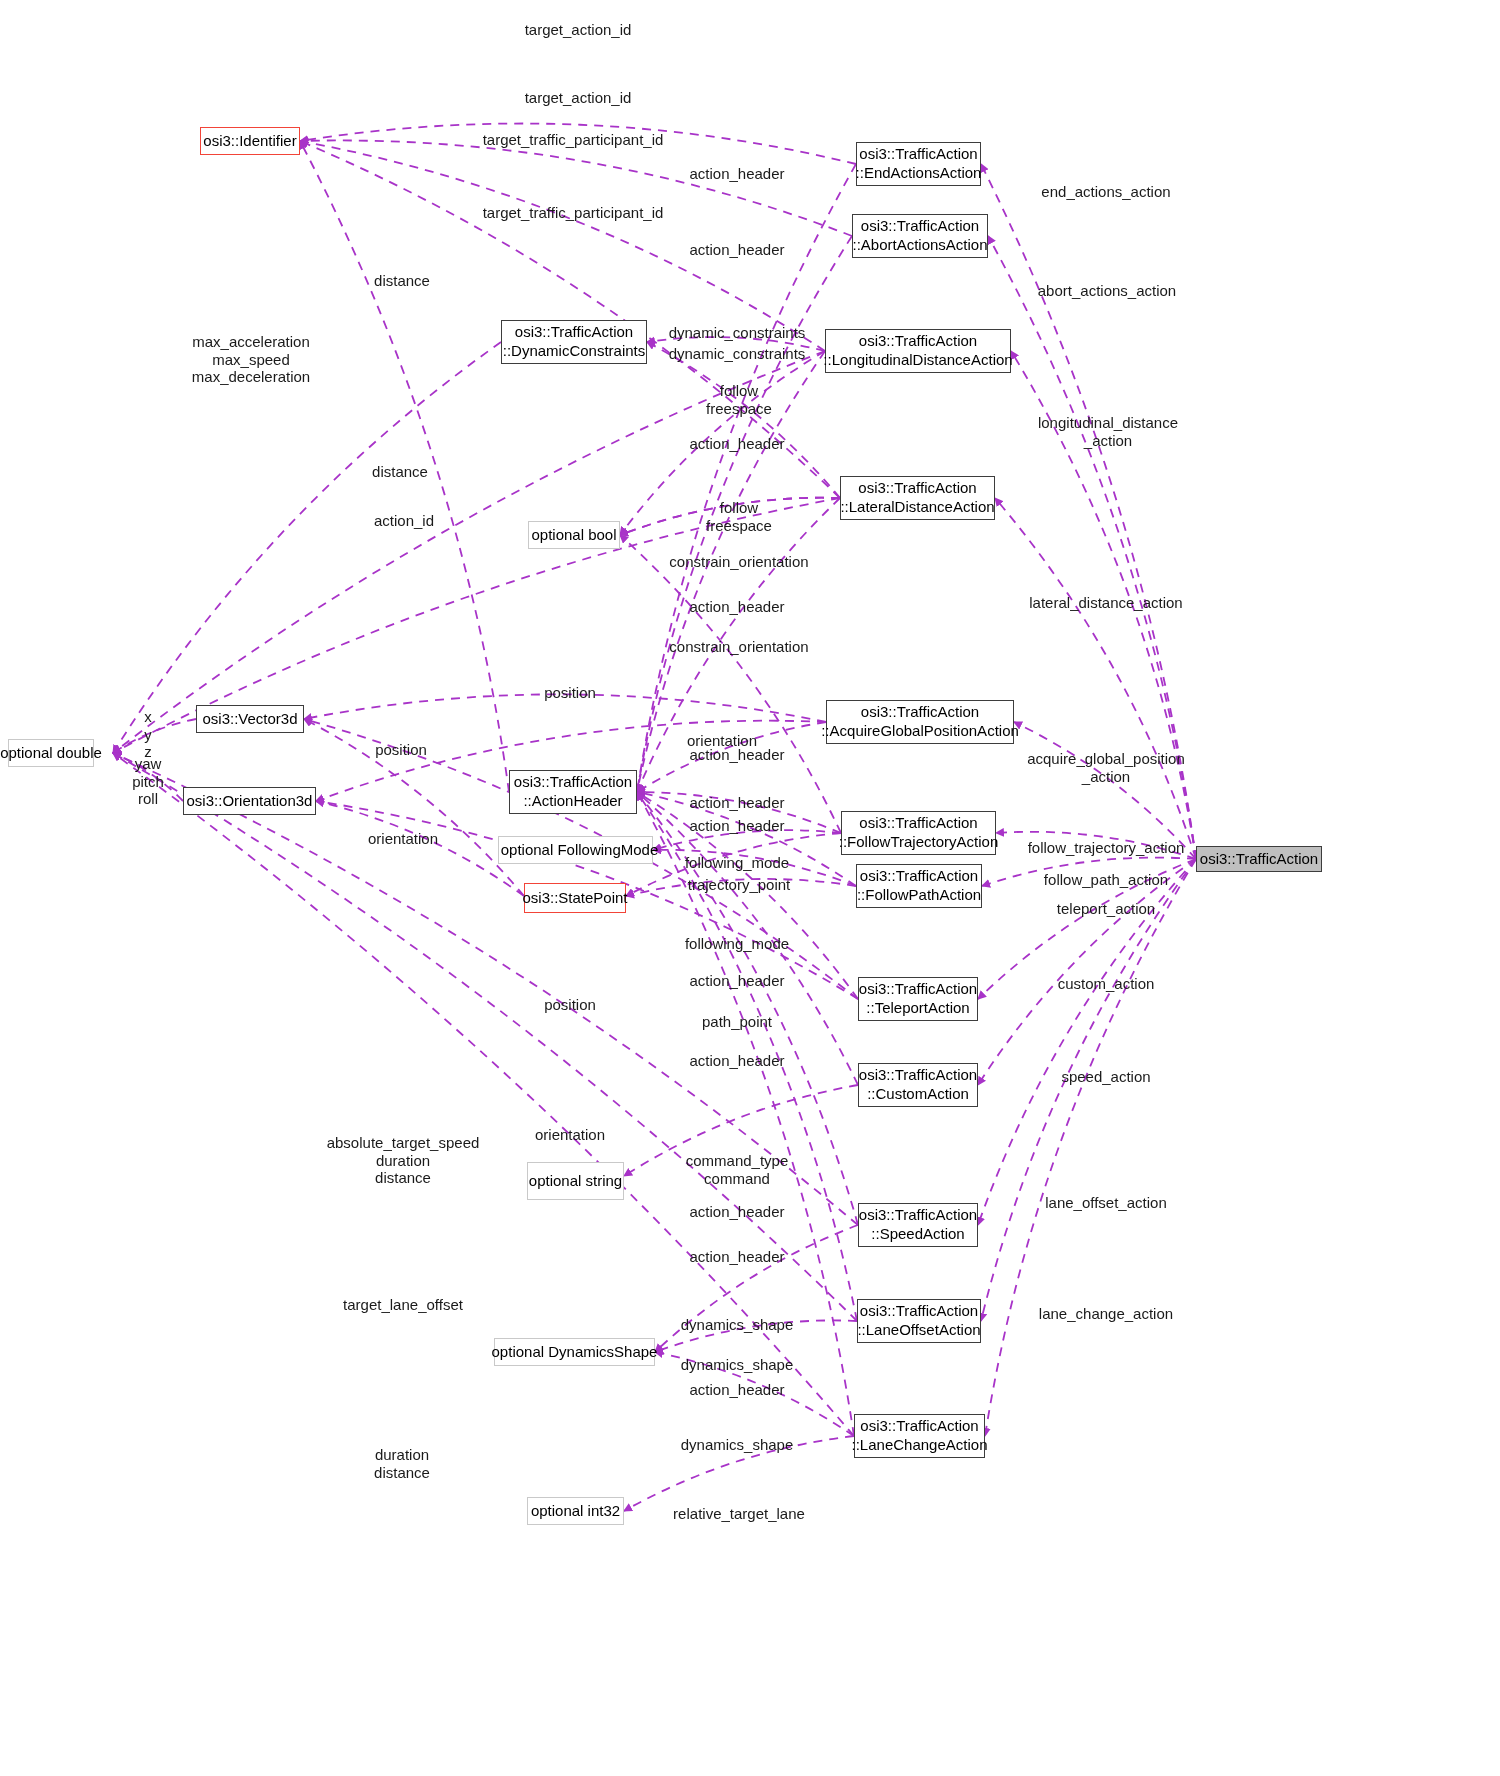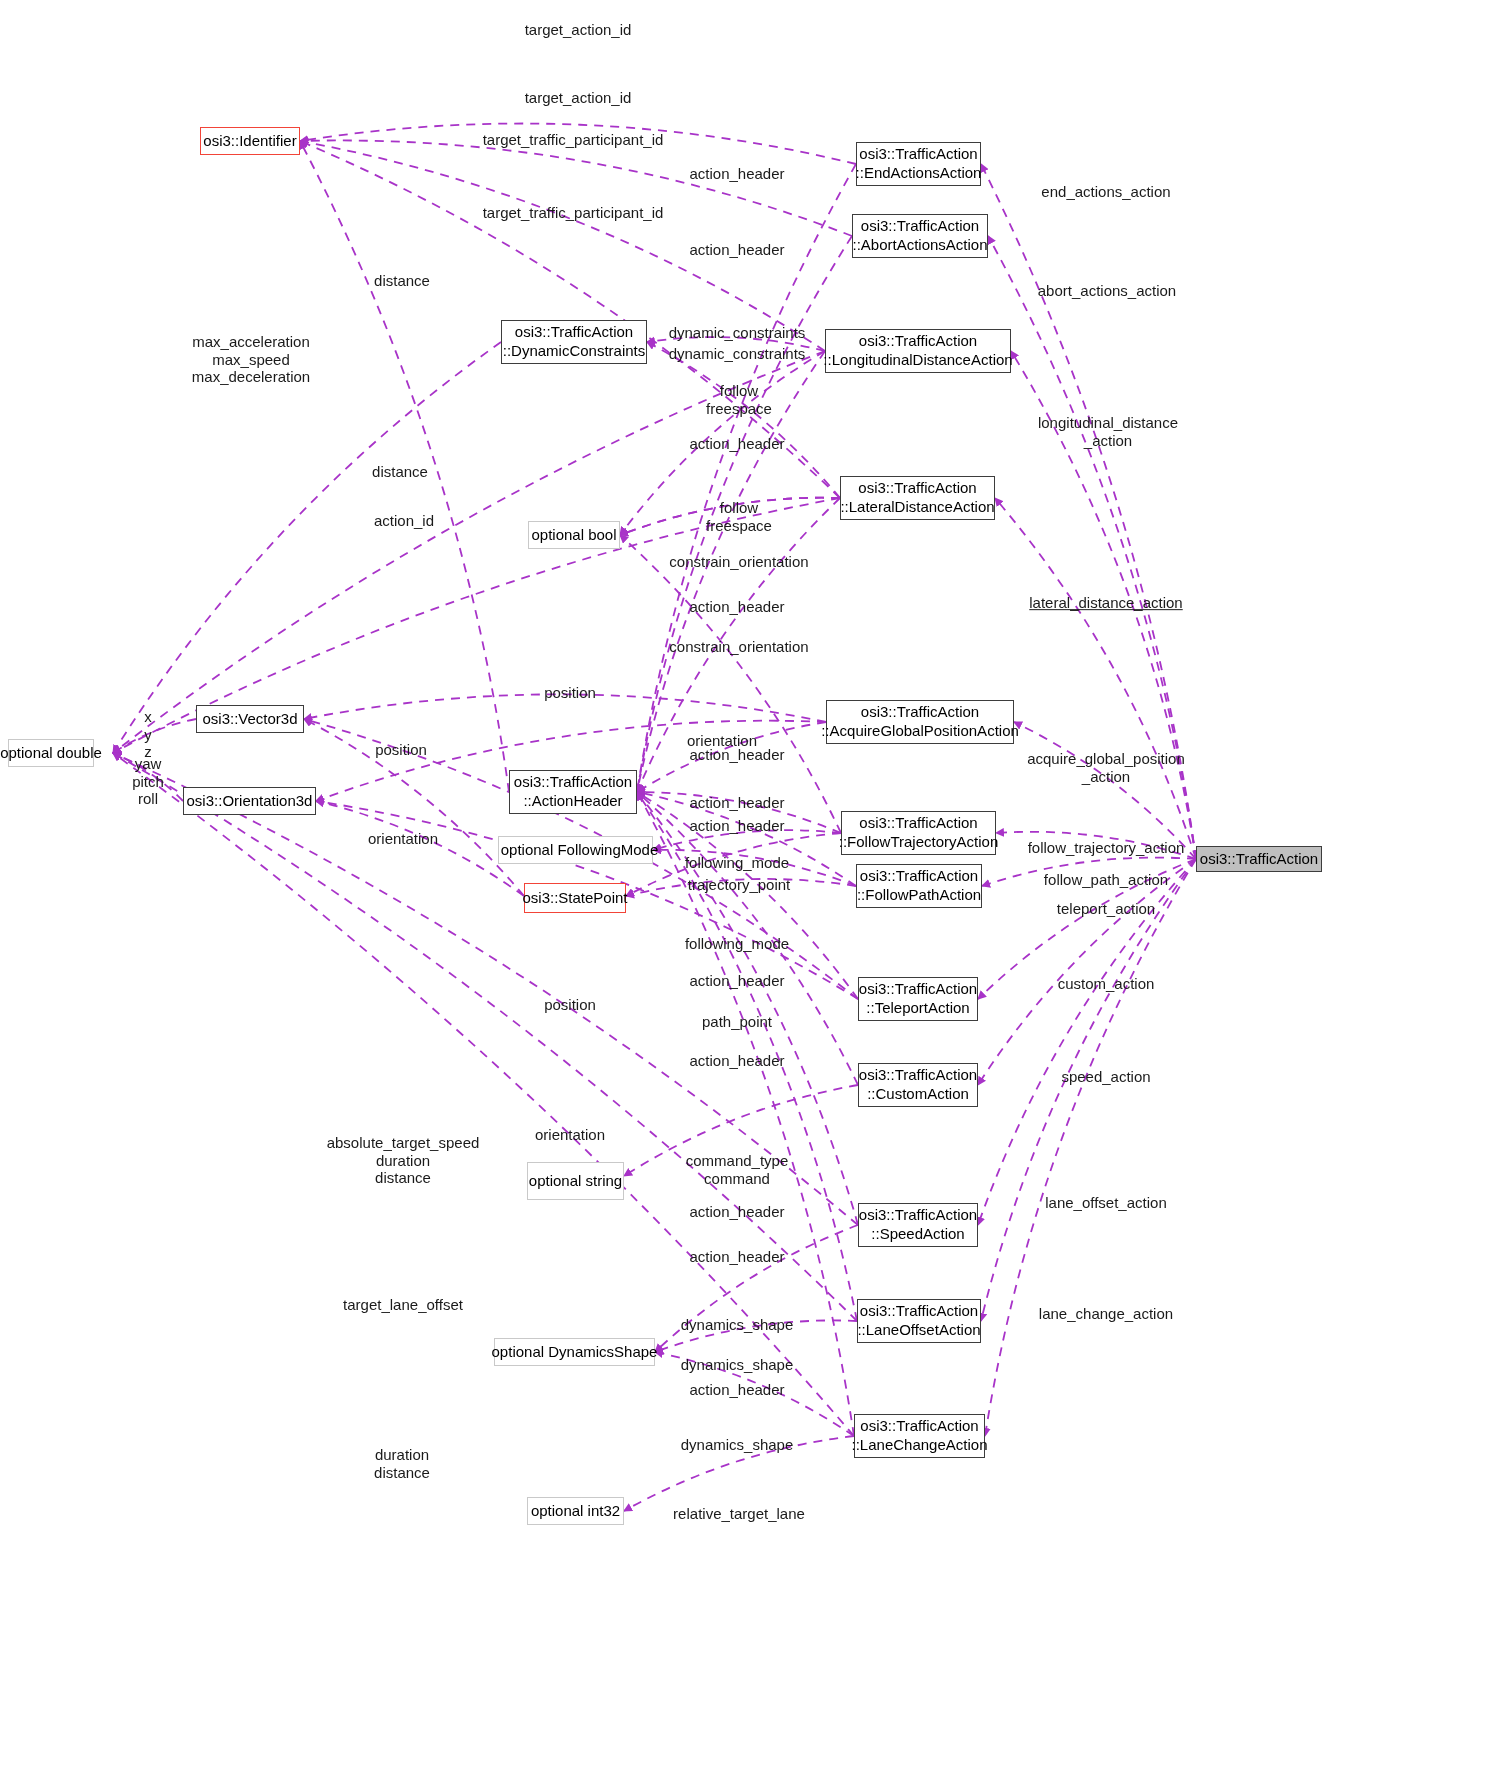--- a/index.html
+++ b/index.html
@@ -207,21 +207,21 @@
       <div class="edge-label" style="left: 737px; top: 1345px;">dynamics_shape</div>
       <div class="edge-label" style="left: 737px; top: 1370px;">action_header</div>
       <div class="edge-label" style="left: 402px; top: 1444px;">duration
 distance</div>
       <div class="edge-label" style="left: 737px; top: 1425px;">dynamics_shape</div>
       <div class="edge-label" style="left: 739px; top: 1494px;">relative_target_lane</div>
       <div class="edge-label" style="left: 1106px; top: 172px;">end_actions_action</div>
       <div class="edge-label" style="left: 1107px; top: 271px;">abort_actions_action</div>
       <div class="edge-label" style="left: 1108px; top: 412px;">longitudinal_distance
 _action</div>
-      <div class="edge-label" style="left: 1106px; top: 583px; text-decoration: underline;">lateral_distance_action</div>
+      <div class="edge-label" style="left: 1106px; top: 583px;">lateral_distance_action</div>
       <div class="edge-label" style="left: 1106px; top: 748px;">acquire_global_position
 _action</div>
       <div class="edge-label" style="left: 1106px; top: 828px;">follow_trajectory_action</div>
       <div class="edge-label" style="left: 1106px; top: 860px; text-align: right;">follow_path_action</div>
       <div class="edge-label" style="left: 1106px; top: 889px;">teleport_action</div>
       <div class="edge-label" style="left: 1106px; top: 964px;">custom_action</div>
       <div class="edge-label" style="left: 1106px; top: 1057px;">speed_action</div>
       <div class="edge-label" style="left: 1106px; top: 1183px;">lane_offset_action</div>
       <div class="edge-label" style="left: 1106px; top: 1294px;">lane_change_action</div>
     </div>

